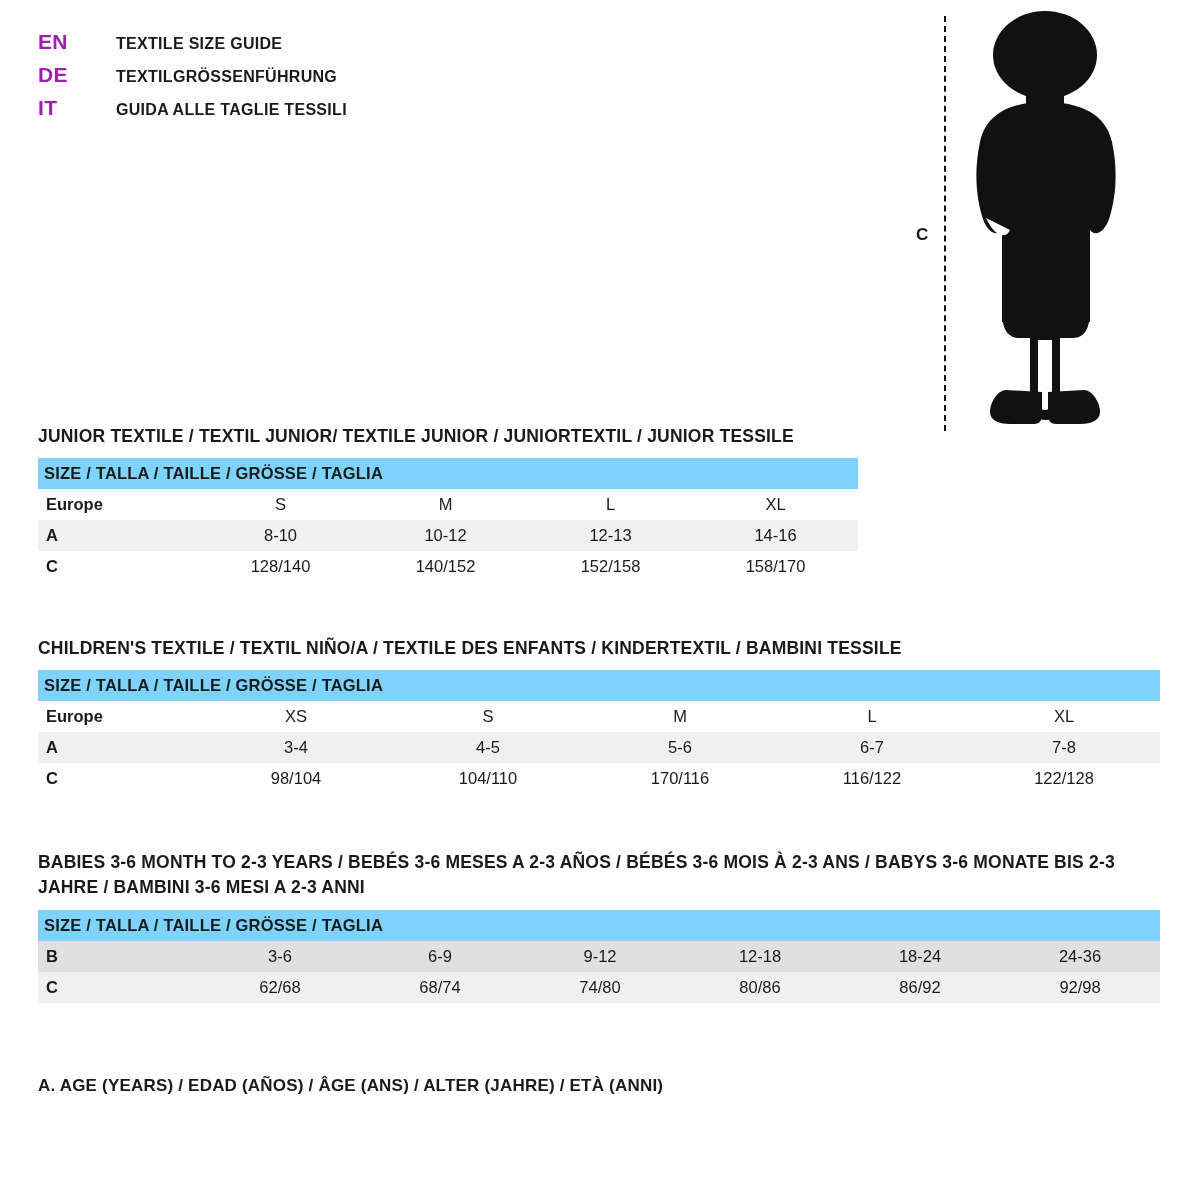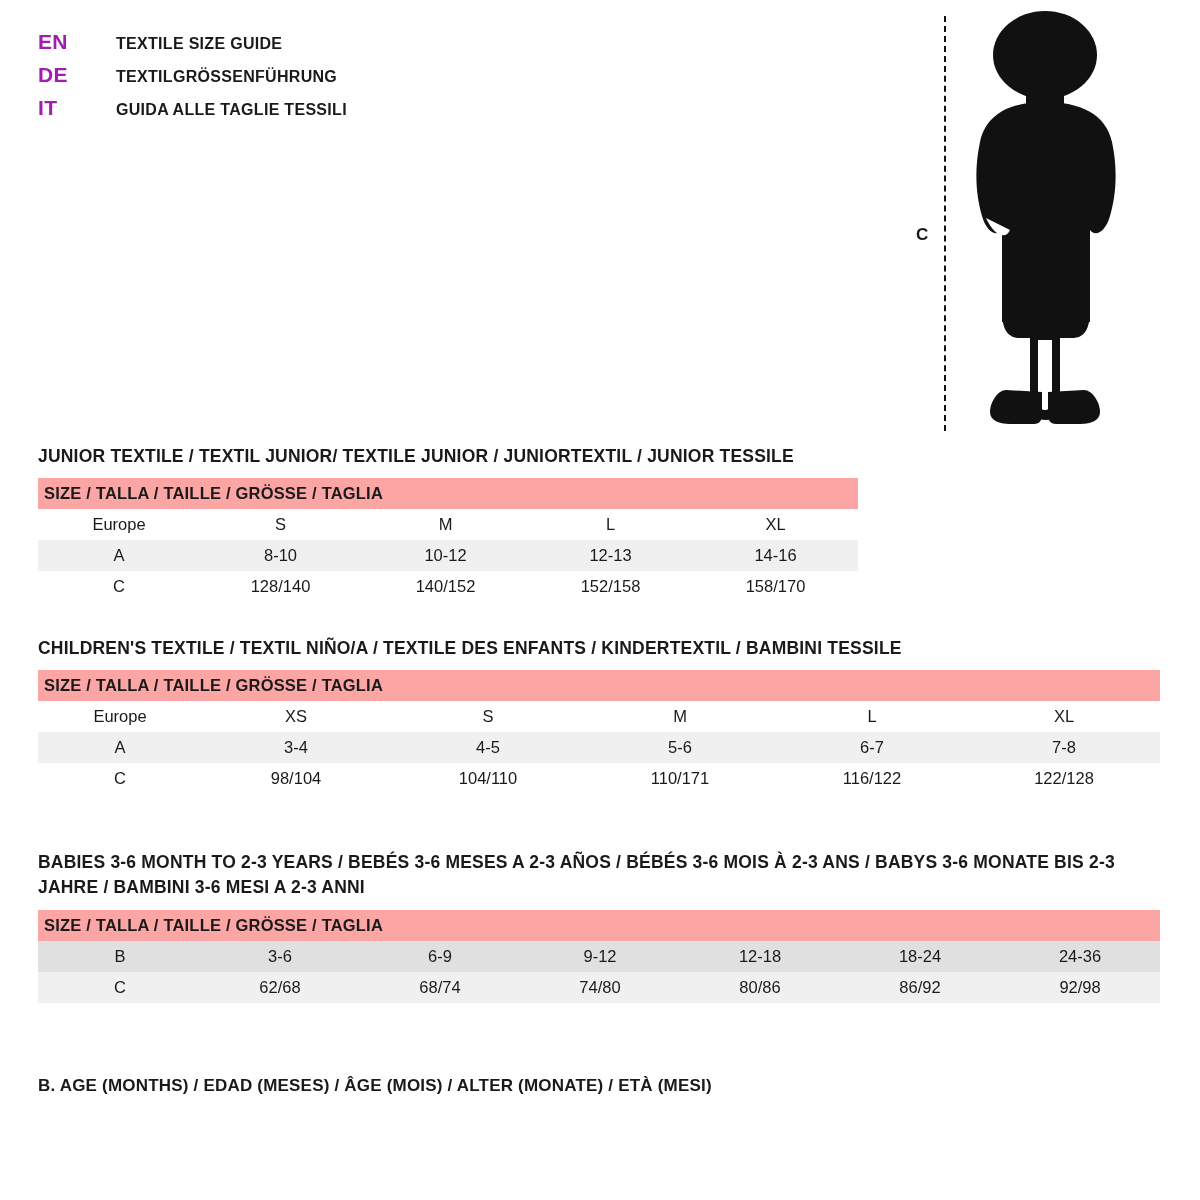--- a/index.html
+++ b/index.html
@@ -92,34 +92,35 @@
     table-layout: fixed;
   }
   table.size-table td {
     font-size: 16.5px;
     color: #1a1a1a;
     height: 31px;
     padding: 0 6px;
     vertical-align: middle;
   }
   .bandhead td {
-    background: #fca5a5;
+    background: #7dd3fc;
     font-weight: bold;
     font-size: 16px;
     letter-spacing: 0.2px;
     color: #1f1f1f;
     text-align: left;
     padding-left: 8px;
   }
   .row-white td { background: #ffffff; }
   .row-light td { background: #f0f0f0; }
   .row-mid  td { background: #e0e0e0; }
   .cell-label {
-    text-align: center;
+    text-align: left;
     padding-left: 8px !important;
+    font-weight: bold;
   }
   .cell-val { text-align: center; }
 
   
   .footnotes {
     position: absolute;
     left: 38px;
     top: 1070px;
     width: 1100px;
   }
@@ -186,21 +187,21 @@
 
         <path d="M88 330 L102 330 L102 392 C 102 398, 98 400, 95 400 C 92 400, 88 398, 88 392 Z" fill="#ffffff"></path>
 
         <path d="M56 380 C 48 380, 40 392, 40 402 C 40 410, 48 414, 60 414 L 84 414 C 90 414, 92 410, 92 404 L 92 382 Z"></path>
         <path d="M134 380 C 142 380, 150 392, 150 402 C 150 410, 142 414, 130 414 L 106 414 C 100 414, 98 410, 98 404 L 98 382 Z"></path>
       </g>
     </svg>
   </div>
 </div>
 
-<div class="section" style="top: 444px;">
+<div class="section" style="top: 424px;">
   <div class="section-title">JUNIOR TEXTILE / TEXTIL JUNIOR/ TEXTILE JUNIOR / JUNIORTEXTIL / JUNIOR TESSILE</div>
   <table class="size-table" style="width: 820px;">
     <colgroup>
       <col style="width:160px">
         <col style="width:165px">
         <col style="width:165px">
         <col style="width:165px">
         <col style="width:165px">
     </colgroup>
     <tbody>
@@ -260,21 +261,21 @@
         <td class="cell-val">3-4</td>
         <td class="cell-val">4-5</td>
         <td class="cell-val">5-6</td>
         <td class="cell-val">6-7</td>
         <td class="cell-val">7-8</td>
       </tr>
       <tr class="row-white">
         <td class="cell-label">C</td>
         <td class="cell-val">98/104</td>
         <td class="cell-val">104/110</td>
-        <td class="cell-val">110/171</td>
+        <td class="cell-val">170/116</td>
         <td class="cell-val">116/122</td>
         <td class="cell-val">122/128</td>
       </tr>
     </tbody>
   </table>
 </div>
 
 <div class="section" style="top: 850px;">
   <div class="section-title">BABIES 3-6 MONTH TO 2-3 YEARS / BEBÉS 3-6 MESES A 2-3 AÑOS / BÉBÉS 3-6 MOIS À 2-3 ANS / BABYS 3-6 MONATE BIS 2-3 JAHRE / BAMBINI 3-6 MESI A 2-3 ANNI</div>
   <table class="size-table" style="width: 1122px;">
@@ -307,14 +308,14 @@
         <td class="cell-val">74/80</td>
         <td class="cell-val">80/86</td>
         <td class="cell-val">86/92</td>
         <td class="cell-val">92/98</td>
       </tr>
     </tbody>
   </table>
 </div>
 
 <div class="footnotes">
-  <div class="footnote">B. AGE (MONTHS) / EDAD (MESES) / ÂGE (MOIS) / ALTER (MONATE) / ETÀ (MESI)</div>
+  <div class="footnote">A. AGE (YEARS) / EDAD (AÑOS) / ÂGE (ANS) / ALTER (JAHRE) / ETÀ (ANNI)</div>
 </div>
 
 </body></html>

